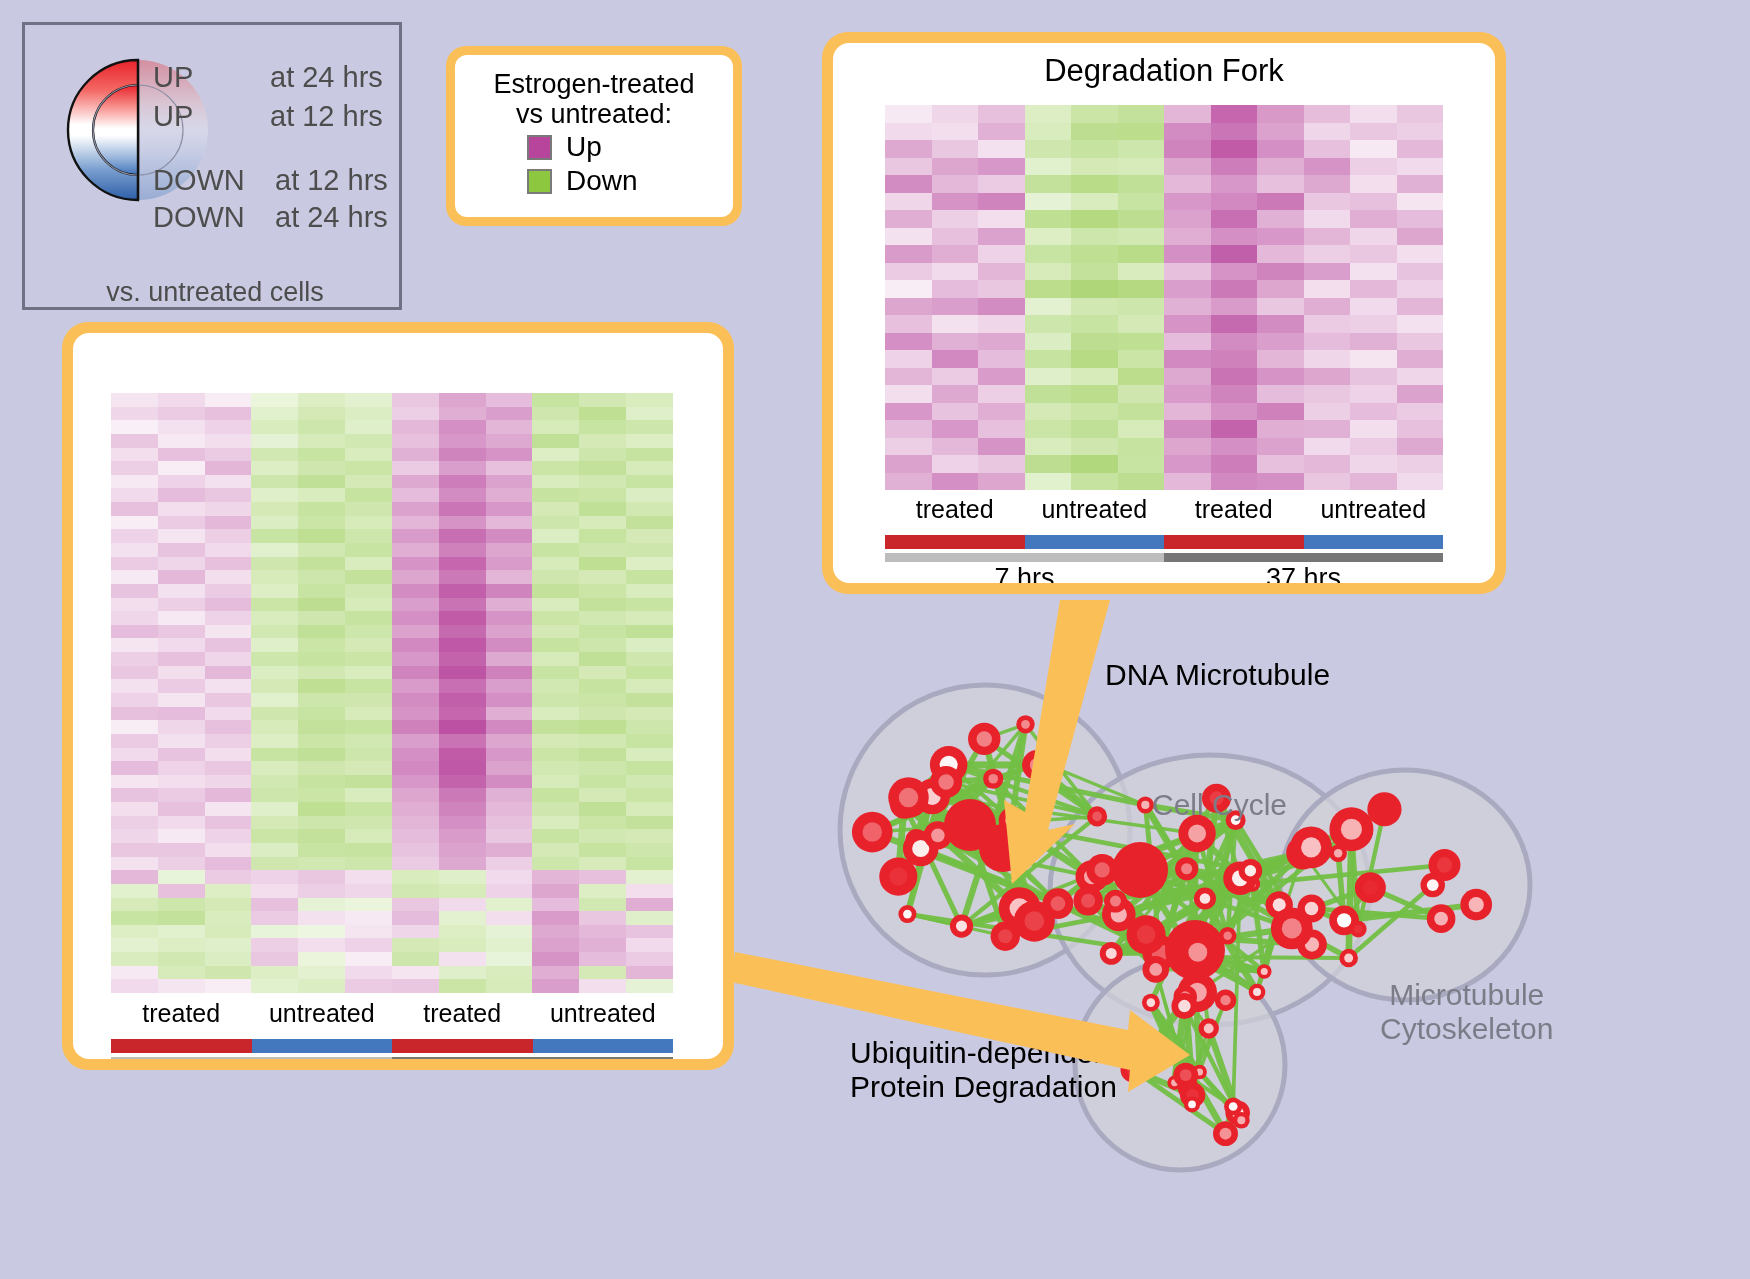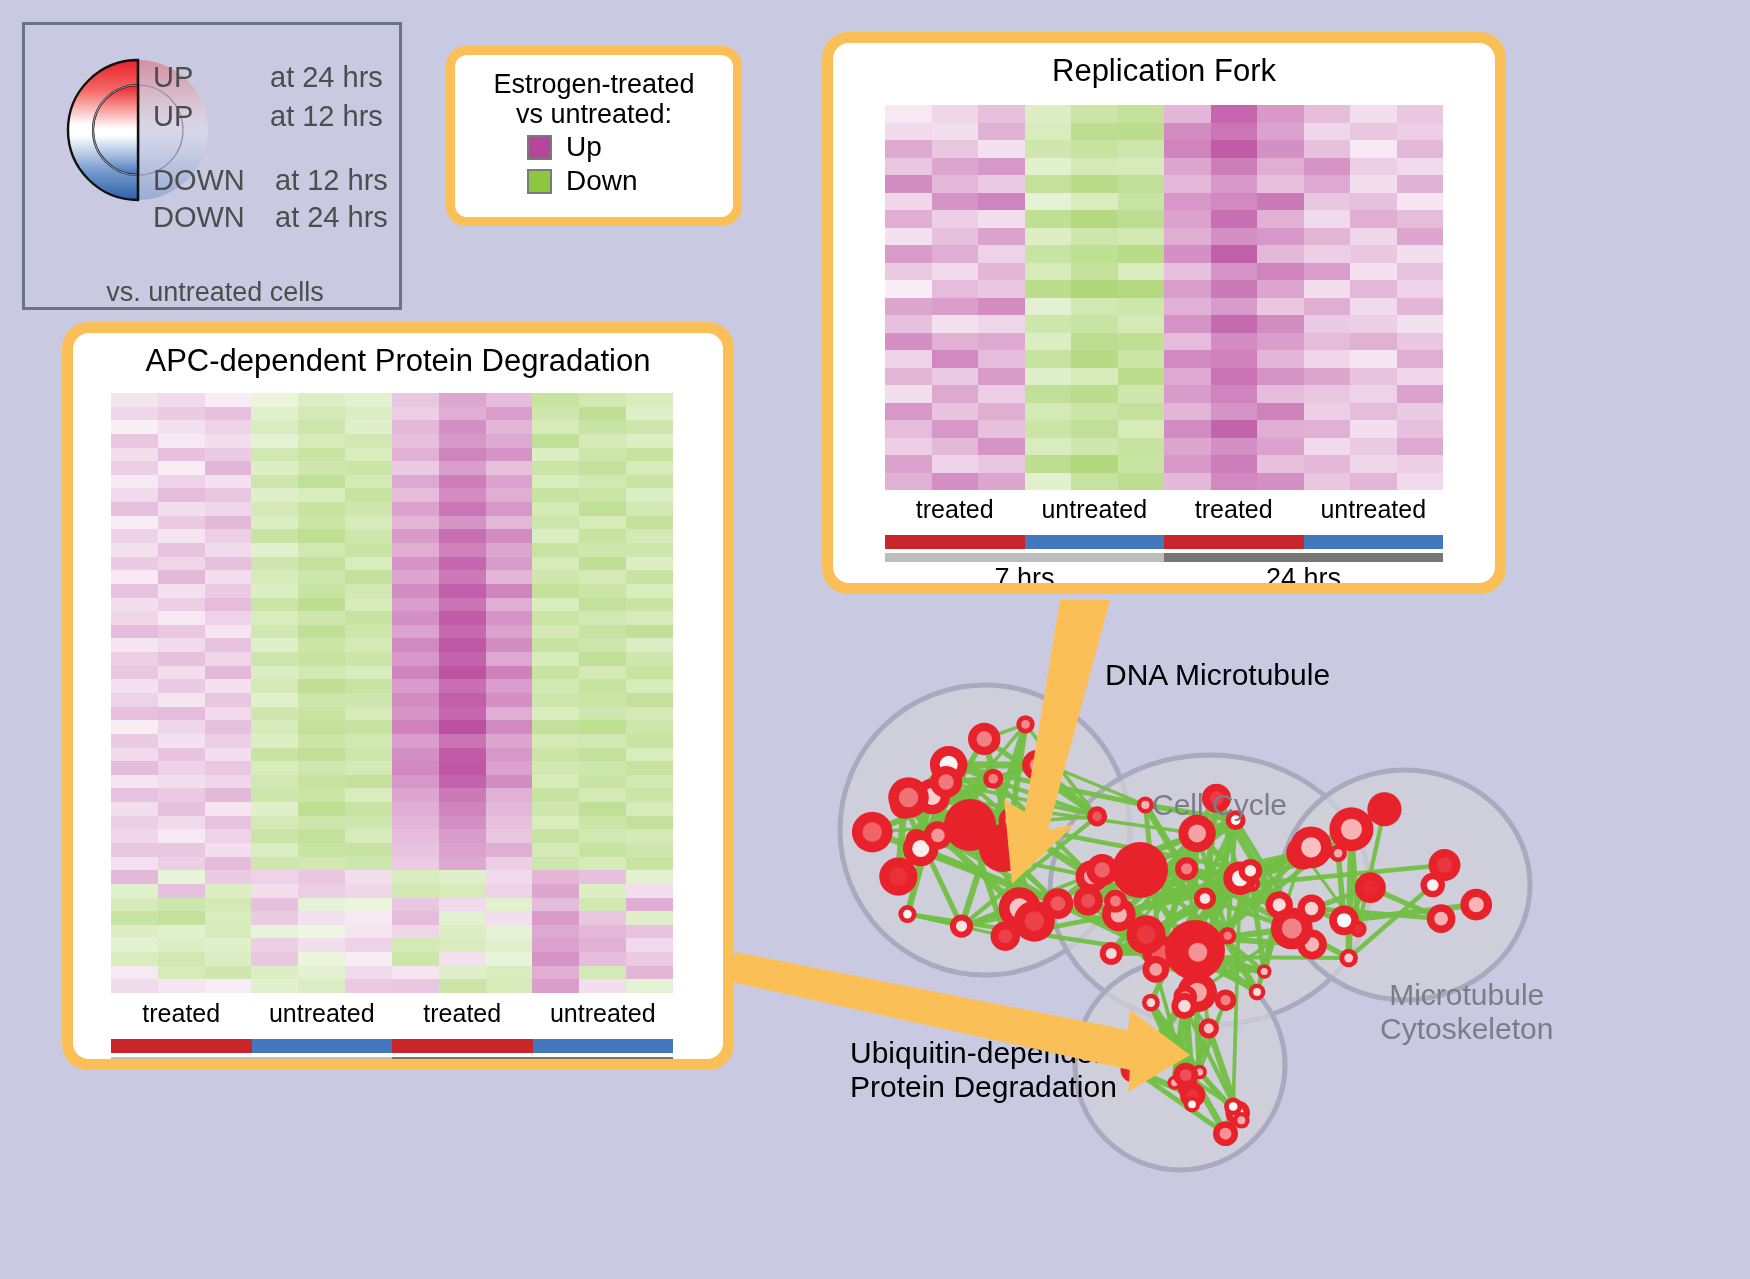--- a/index.html
+++ b/index.html
@@ -128,21 +128,21 @@
     </div>
     <div class="est-item">
       <span class="swatch" id="sw-down" style="background: rgb(141, 198, 63);"></span>
       <span class="est-lab">Down</span>
     </div>
   </div>
 </div>
 
 <div class="abs panel" id="panel-rf">
   <div class="panel-inner">
-    <div class="panel-title">Replication Fork</div>
+    <div class="panel-title">Degradation Fork</div>
     <div class="hm" id="hm-rf" style="left: 52px; top: 62px; width: 558px; height: 385px; grid-template-columns: repeat(12, 1fr); grid-template-rows: repeat(22, 1fr);">
         <div style="background:rgb(246,233,243)"></div>
         <div style="background:rgb(239,214,233)"></div>
         <div style="background:rgb(231,192,221)"></div>
         <div style="background:rgb(221,238,197)"></div>
         <div style="background:rgb(203,229,167)"></div>
         <div style="background:rgb(196,225,155)"></div>
         <div style="background:rgb(227,181,215)"></div>
         <div style="background:rgb(197,102,174)"></div>
         <div style="background:rgb(216,153,201)"></div>
@@ -414,28 +414,27 @@
         <div style="flex: 1 1 0%; background: rgb(68, 120, 190);"></div>
       <div style="flex: 1 1 0%; background: rgb(200, 38, 43);"></div>
         <div style="flex: 1 1 0%; background: rgb(68, 120, 190);"></div>
     </div>
     <div class="bar-row" id="rf-tbar" style="left: 52px; top: 510px; width: 558px; height: 9px;">
       <div style="flex: 1 1 0%; background: rgb(189, 189, 189);"></div>
         <div style="flex: 1 1 0%; background: rgb(118, 118, 118);"></div>
     </div>
     <div class="time-labels" id="rf-tlab" style="left: 52px; top: 520px; width: 558px; height: 36px;">
       <span>7 hrs</span>
-      <span>24 hrs</span>
+      <span>37 hrs</span>
     </div>
   </div>
 </div>
 
 <div class="abs panel" id="panel-apc">
   <div class="panel-inner">
-    <div class="panel-title">APC-dependent Protein Degradation</div>
     <div class="hm" id="hm-apc" style="left: 38px; top: 60px; width: 562px; height: 600px; grid-template-columns: repeat(12, 1fr); grid-template-rows: repeat(44, 1fr);">
         <div style="background:rgb(245,229,241)"></div>
         <div style="background:rgb(241,218,235)"></div>
         <div style="background:rgb(248,236,245)"></div>
         <div style="background:rgb(234,245,220)"></div>
         <div style="background:rgb(221,238,197)"></div>
         <div style="background:rgb(228,241,209)"></div>
         <div style="background:rgb(234,199,225)"></div>
         <div style="background:rgb(221,166,207)"></div>
         <div style="background:rgb(229,188,219)"></div>

